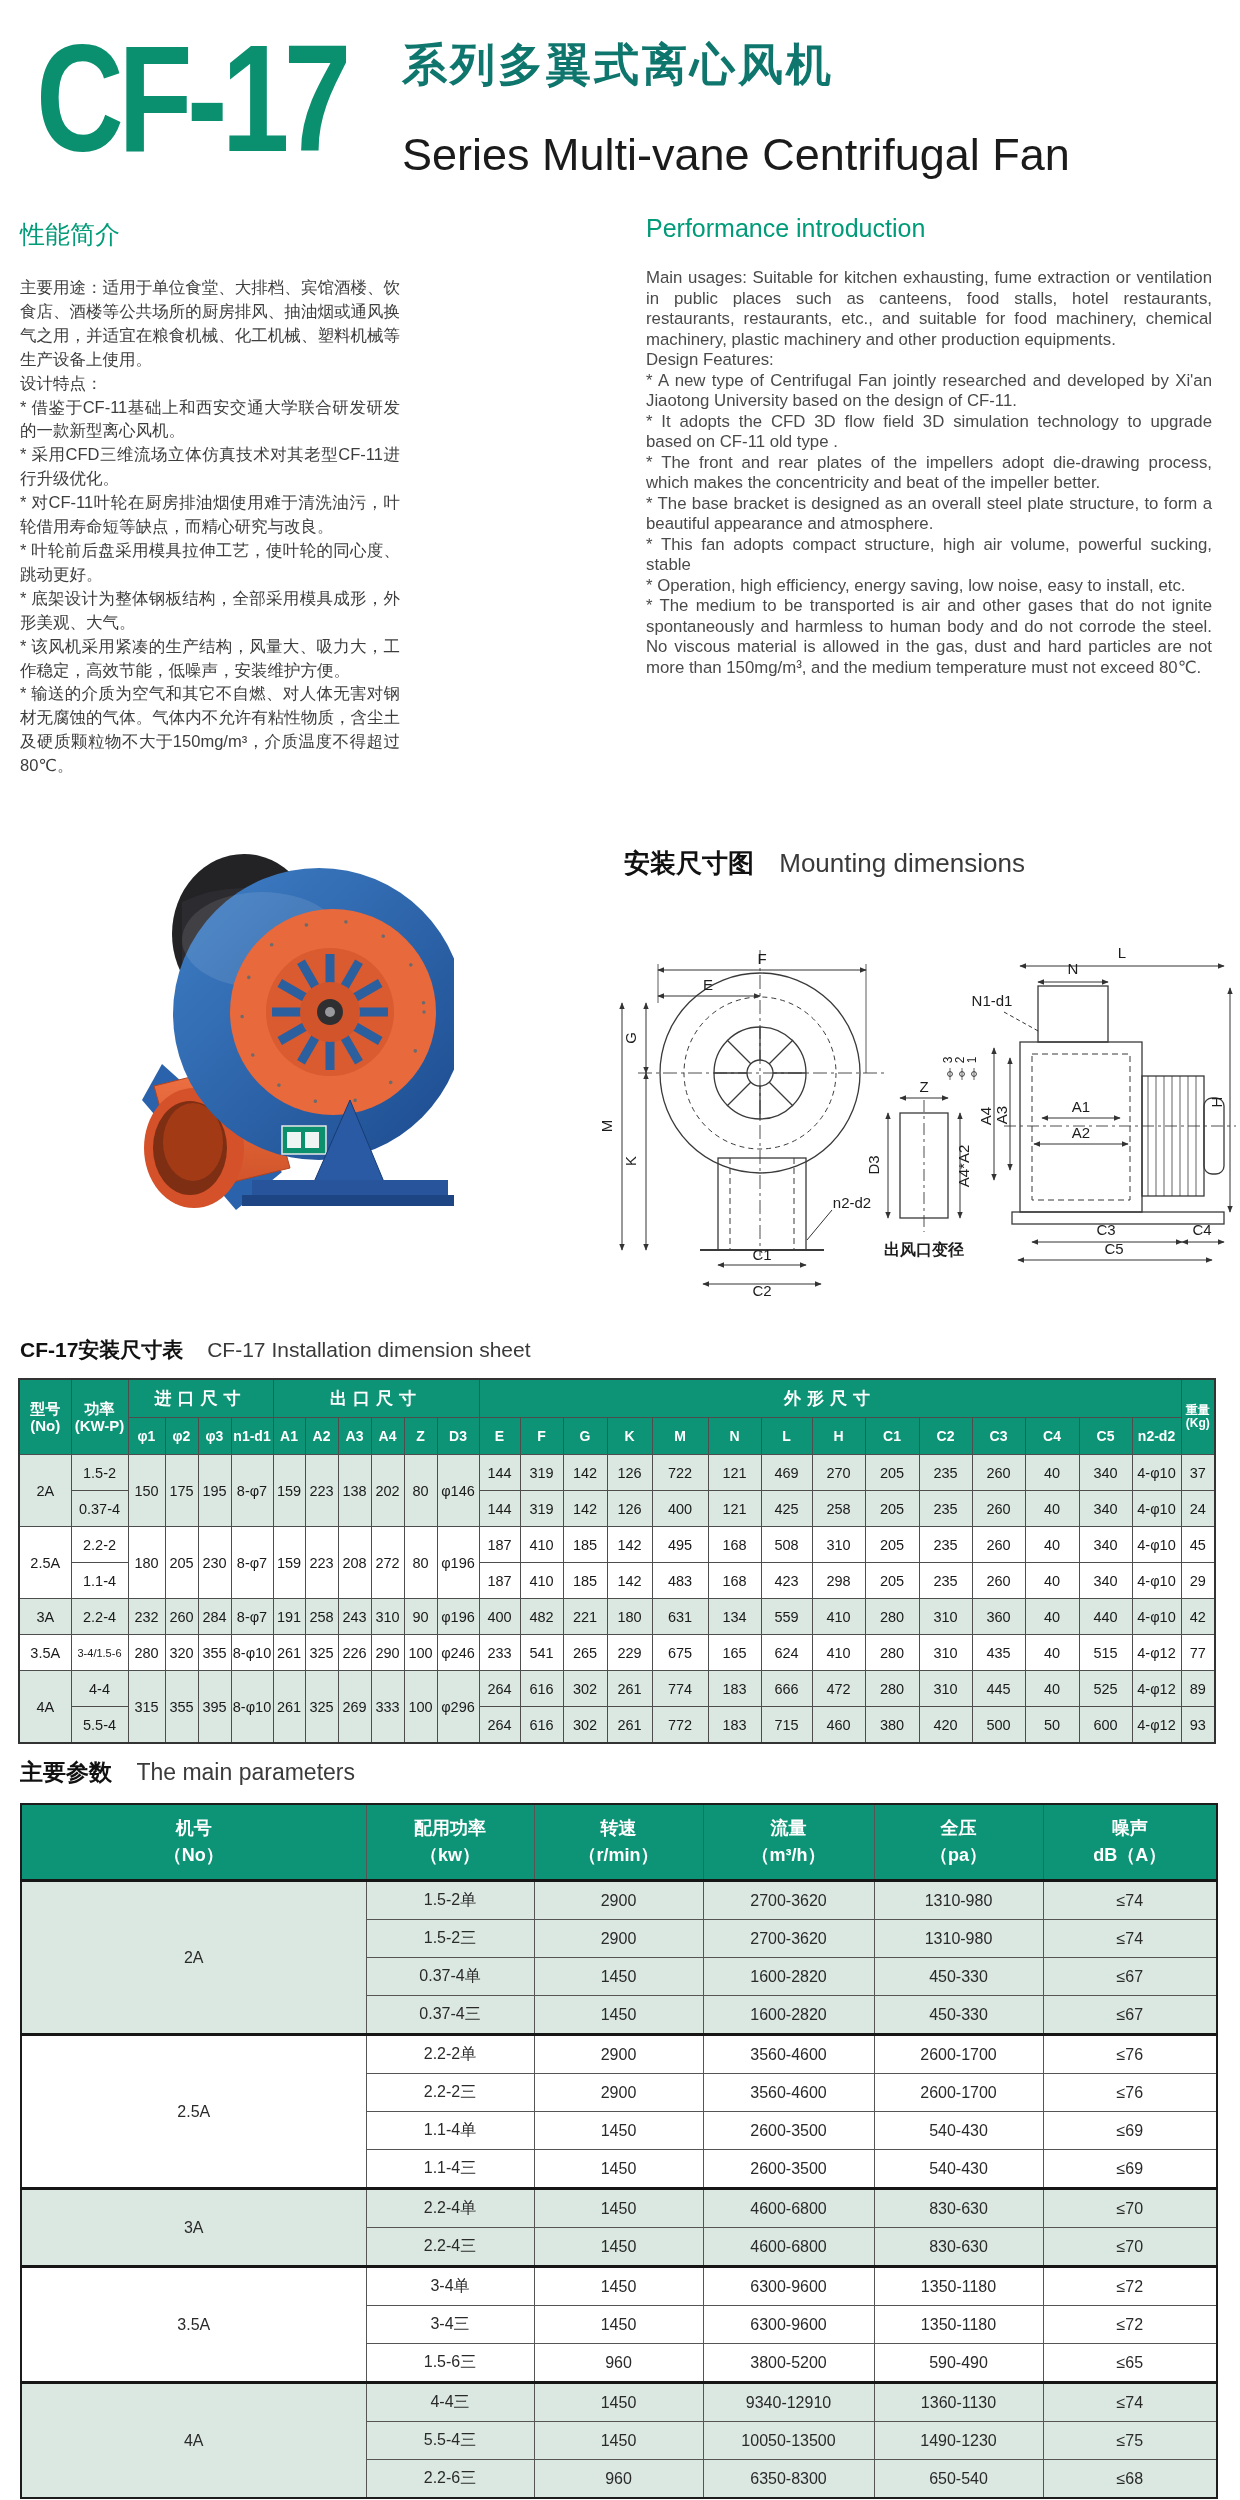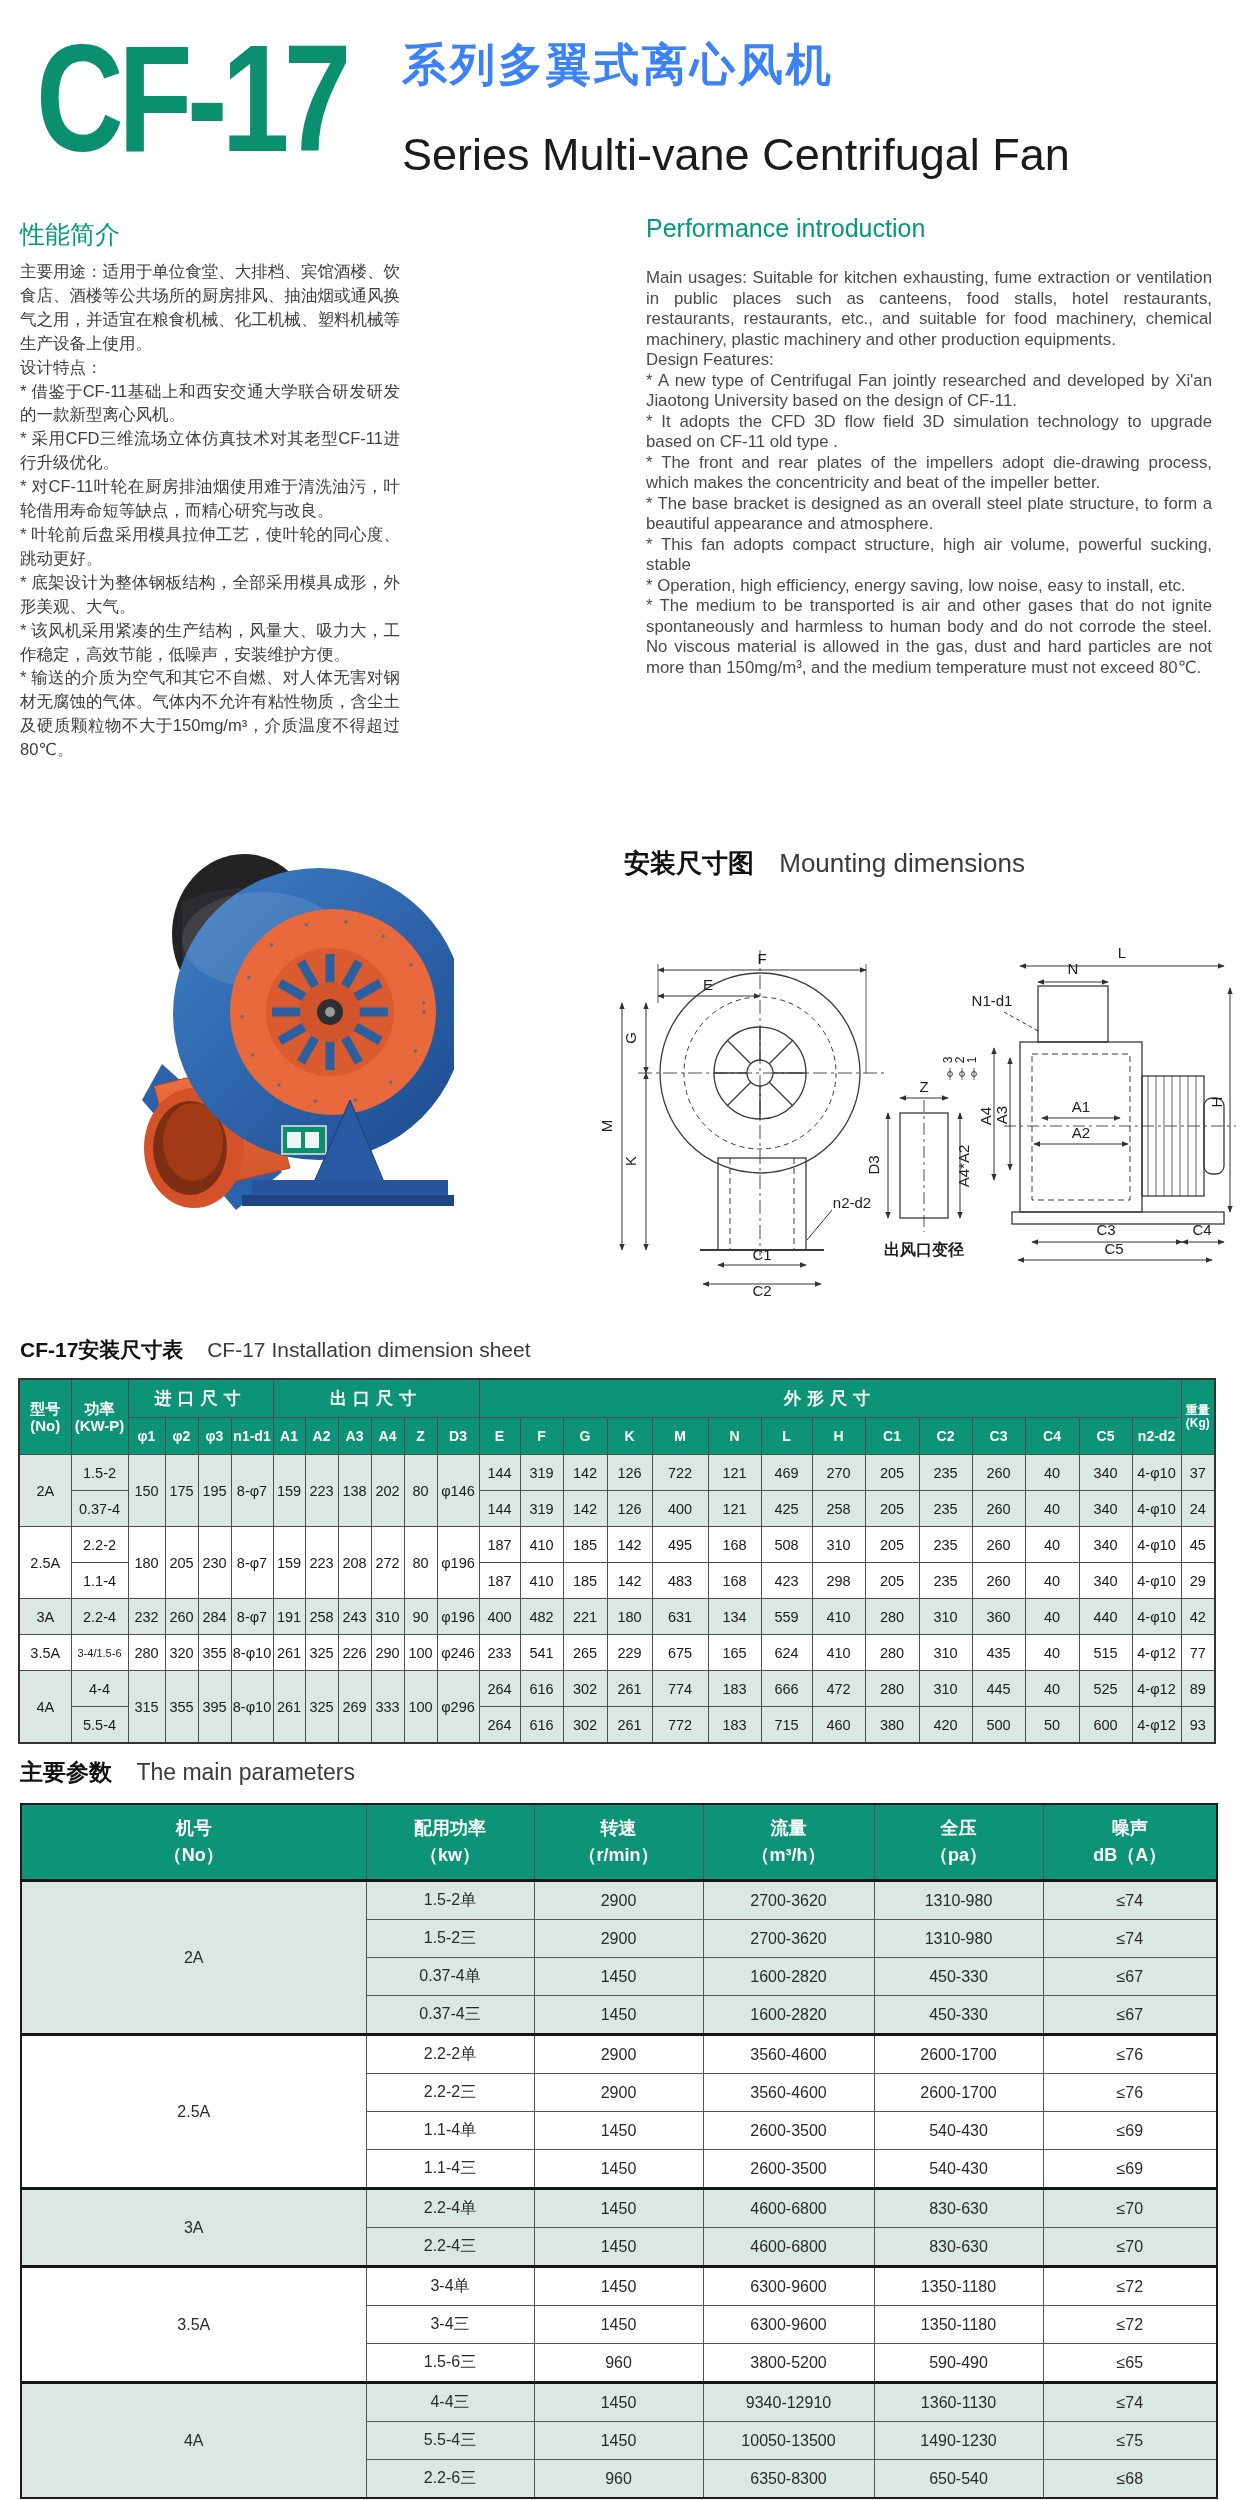--- a/index.html
+++ b/index.html
@@ -3,26 +3,26 @@
 <meta charset="utf-8">
 <style>
   html,body{margin:0;padding:0;background:#ffffff;}
   #page{position:relative;width:1240px;height:2500px;background:#fff;overflow:hidden;
         font-family:"Liberation Sans","DejaVu Sans",sans-serif;color:#222;}
   .abs{position:absolute;}
 
   
   .logo{left:36px;top:22px;font-size:152px;font-weight:bold;color:var(--logo);
         letter-spacing:-7px;transform:scaleX(.80);transform-origin:left top;line-height:1;}
-  .title-zh{left:402px;top:42px;font-size:45px;font-weight:600;color:#3b82f6;letter-spacing:3px;line-height:1;}
+  .title-zh{left:402px;top:42px;font-size:45px;font-weight:600;color:#0f766e;letter-spacing:3px;line-height:1;}
   .title-en{left:402px;top:100px;font-size:45px;font-weight:400;color:#1b1b1b;line-height:1;letter-spacing:0;margin-top:32px;}
 
   
   .sec-h{font-size:25px;font-weight:normal;color:var(--accent);line-height:1;}
-  .body-zh{left:20px;top:260px;width:380px;font-size:16.5px;line-height:23.9px;color:#3d3d3d;
+  .body-zh{left:20px;top:276px;width:380px;font-size:16.5px;line-height:23.9px;color:#3d3d3d;
            text-align:justify;}
   .body-en{left:646px;top:268px;width:566px;font-size:16.8px;line-height:20.5px;color:#4a4a4a;
            text-align:justify;}
   .para{margin:0;}
 
   .mix-title .zh{font-weight:bold;color:#111;}
   .mix-title .en{color:#3a3a3a;margin-left:18px;font-weight:normal;}
   #mounting-title{left:624px;top:846px;font-size:26px;}
   #dimsheet-title{left:20px;top:1336px;font-size:21px;}
   #params-title{left:20px;top:1757px;font-size:23px;}

